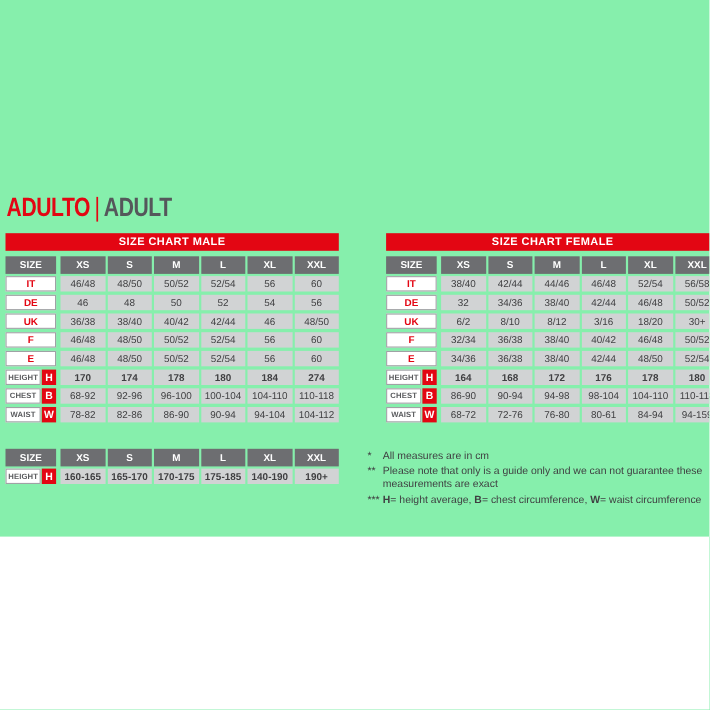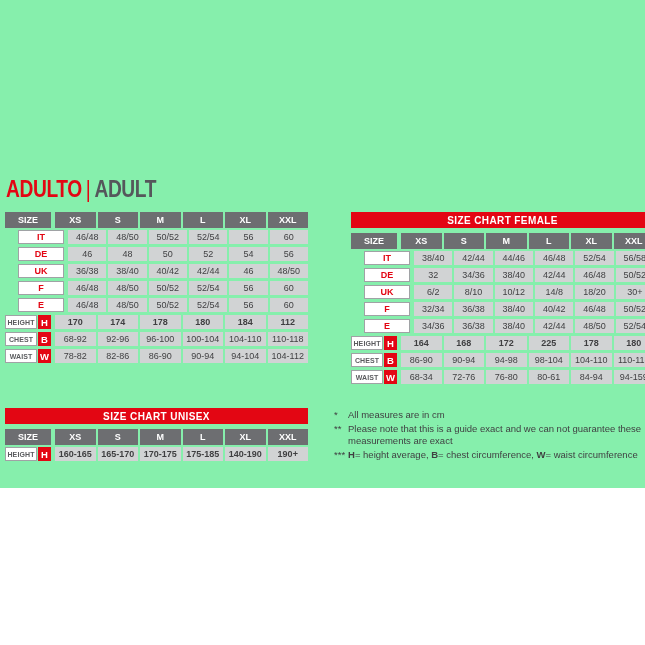--- a/index.html
+++ b/index.html
@@ -71,21 +71,20 @@
     color: #ffffff;
     font-weight: bold;
     text-align: center;
   }
 
   .label-cell {
     background: #ffffff;
     border: 1px solid #a0a2a5;
     color: #e30613;
     font-weight: bold;
-    margin-left: 13px;
   }
 
   .label-group { display: flex; gap: 1px; }
   .label-group .mlabel {
     flex: 1 1 auto;
     background: #ffffff;
     border: 1px solid #a0a2a5;
     color: #5a5b5e;
     font-weight: bold;
     font-size: 7px;
@@ -117,20 +116,21 @@
 </head>
 <body>
 
 <div class="canvas">
 
   <h1 class="page-title">
     <span class="t-red">ADULTO</span><span class="t-sep">|</span><span class="t-gray">ADULT</span>
   </h1>
 
   <section class="size-table" id="table-male">
+      <div class="tbl-title">SIZE CHART MALE</div>
       <div class="row header">
         <div class="cell first-col">SIZE</div>
         <div class="cell vcell">XS</div>
         <div class="cell vcell">S</div>
         <div class="cell vcell">M</div>
         <div class="cell vcell">L</div>
         <div class="cell vcell">XL</div>
         <div class="cell vcell">XXL</div>
       </div>
       <div class="row">
@@ -181,21 +181,21 @@
       <div class="row measure-gap">
         <div class="label-group first-col">
           <div class="cell mlabel">HEIGHT</div>
           <div class="cell badge">H</div>
         </div>
         <div class="cell vcell bold">170</div>
         <div class="cell vcell bold">174</div>
         <div class="cell vcell bold">178</div>
         <div class="cell vcell bold">180</div>
         <div class="cell vcell bold">184</div>
-        <div class="cell vcell bold">112</div>
+        <div class="cell vcell bold">274</div>
       </div>
       <div class="row">
         <div class="label-group first-col">
           <div class="cell mlabel">CHEST</div>
           <div class="cell badge">B</div>
         </div>
         <div class="cell vcell">68-92</div>
         <div class="cell vcell">92-96</div>
         <div class="cell vcell">96-100</div>
         <div class="cell vcell">100-104</div>
@@ -241,22 +241,22 @@
         <div class="cell vcell">34/36</div>
         <div class="cell vcell">38/40</div>
         <div class="cell vcell">42/44</div>
         <div class="cell vcell">46/48</div>
         <div class="cell vcell">50/52</div>
       </div>
       <div class="row">
         <div class="cell label-cell first-col">UK</div>
         <div class="cell vcell">6/2</div>
         <div class="cell vcell">8/10</div>
-        <div class="cell vcell">10/12</div>
-        <div class="cell vcell">14/8</div>
+        <div class="cell vcell">8/12</div>
+        <div class="cell vcell">3/16</div>
         <div class="cell vcell">18/20</div>
         <div class="cell vcell">30+</div>
       </div>
       <div class="row">
         <div class="cell label-cell first-col">F</div>
         <div class="cell vcell">32/34</div>
         <div class="cell vcell">36/38</div>
         <div class="cell vcell">38/40</div>
         <div class="cell vcell">40/42</div>
         <div class="cell vcell">46/48</div>
@@ -272,51 +272,50 @@
         <div class="cell vcell">52/54</div>
       </div>
       <div class="row measure-gap">
         <div class="label-group first-col">
           <div class="cell mlabel">HEIGHT</div>
           <div class="cell badge">H</div>
         </div>
         <div class="cell vcell bold">164</div>
         <div class="cell vcell bold">168</div>
         <div class="cell vcell bold">172</div>
-        <div class="cell vcell bold">225</div>
+        <div class="cell vcell bold">176</div>
         <div class="cell vcell bold">178</div>
         <div class="cell vcell bold">180</div>
       </div>
       <div class="row">
         <div class="label-group first-col">
           <div class="cell mlabel">CHEST</div>
           <div class="cell badge">B</div>
         </div>
         <div class="cell vcell">86-90</div>
         <div class="cell vcell">90-94</div>
         <div class="cell vcell">94-98</div>
         <div class="cell vcell">98-104</div>
         <div class="cell vcell">104-110</div>
         <div class="cell vcell">110-118</div>
       </div>
       <div class="row">
         <div class="label-group first-col">
           <div class="cell mlabel">WAIST</div>
           <div class="cell badge">W</div>
         </div>
-        <div class="cell vcell">68-34</div>
+        <div class="cell vcell">68-72</div>
         <div class="cell vcell">72-76</div>
         <div class="cell vcell">76-80</div>
         <div class="cell vcell">80-61</div>
         <div class="cell vcell">84-94</div>
         <div class="cell vcell">94-159</div>
       </div>
     </section>
   <section class="size-table" id="table-unisex">
-      <div class="tbl-title">SIZE CHART UNISEX</div>
       <div class="row header">
         <div class="cell first-col">SIZE</div>
         <div class="cell vcell">XS</div>
         <div class="cell vcell">S</div>
         <div class="cell vcell">M</div>
         <div class="cell vcell">L</div>
         <div class="cell vcell">XL</div>
         <div class="cell vcell">XXL</div>
       </div>
       <div class="row">
@@ -333,21 +332,21 @@
       </div>
     </section>
 
   <div class="footnotes" id="footnotes">
       <div class="fn-item">
         <span class="fn-marker">*</span>
         <span class="fn-text">All measures are in cm</span>
       </div>
       <div class="fn-item">
         <span class="fn-marker">**</span>
-        <span class="fn-text">Please note that this is a guide exact and we can not guarantee these measurements are exact</span>
+        <span class="fn-text">Please note that only is a guide only and we can not guarantee these measurements are exact</span>
       </div>
       <div class="fn-item">
         <span class="fn-marker">***</span>
         <span class="fn-text"><b>H</b>= height average, <b>B</b>= chest circumference, <b>W</b>= waist circumference</span>
       </div>
     </div>
 
 </div>
 
 </body></html>

